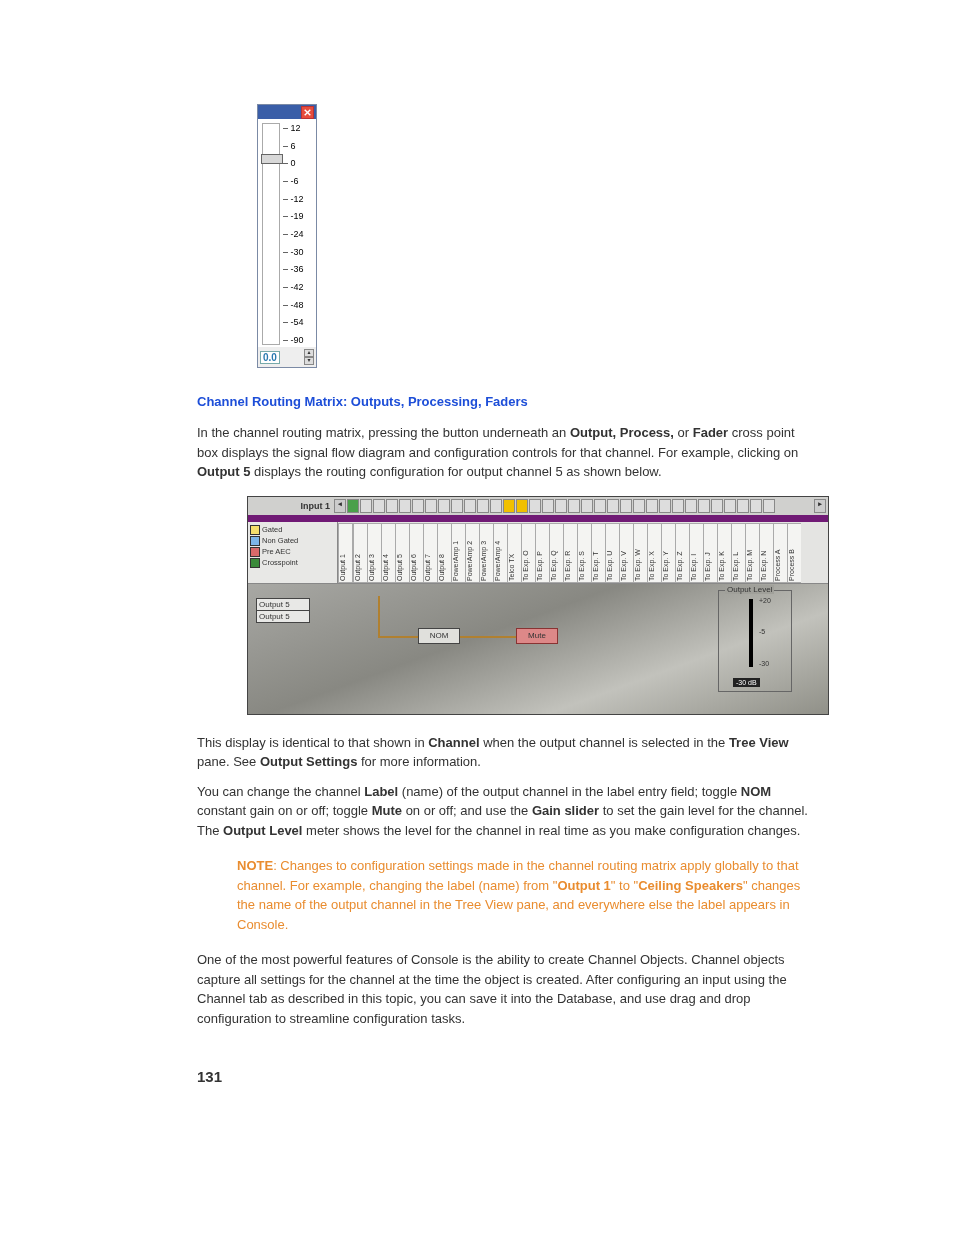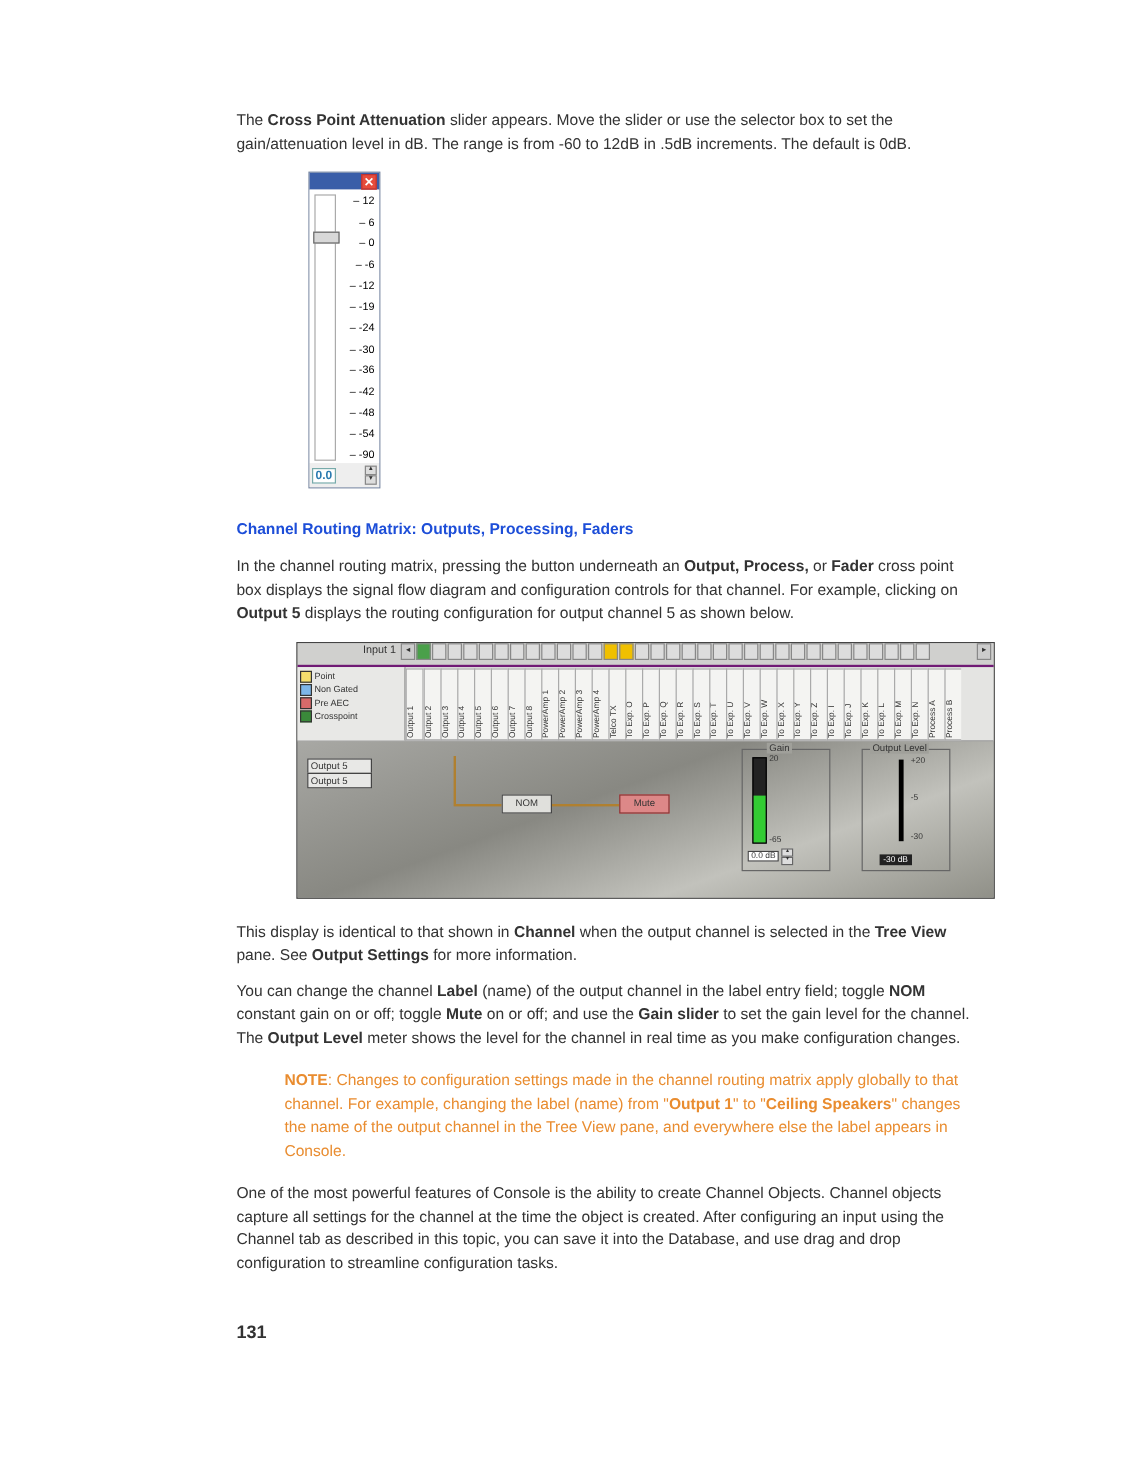--- a/index.html
+++ b/index.html
@@ -86,21 +86,21 @@
     border: 1px solid #666;
     top: 30px;
   }
   .slider-ticks {
     flex: 1;
     display: flex;
     flex-direction: column;
     justify-content: space-between;
     font-size: 9px;
     color: #000;
-    text-align: right;
+    text-align: left;
   }
   .slider-ticks div::before {
     content: "– ";
   }
   .slider-footer {
     display: flex;
     align-items: center;
     justify-content: space-between;
     padding: 2px;
     background: #eee;
@@ -130,24 +130,26 @@
   
   .matrix-figure {
     margin: 14px 0 18px 50px;
     width: 580px;
     border: 1px solid #444;
     background: #b8b8b6;
     font-size: 8px;
   }
   .matrix-toprow {
     display: flex;
+    align-items: center;
     background: #d0d0ce;
-    border-bottom: 2px solid #701a75;
+    border-bottom: 7px solid #701a75;
     height: 18px;
     padding: 0 2px;
+    font-weight: bold;
   }
   .matrix-toprow .lbl {
     width: 80px;
     text-align: right;
     padding-right: 4px;
     font-size: 9px;
   }
   .matrix-toprow .arrow {
     width: 10px;
     height: 12px;
@@ -388,23 +390,20 @@
     color: #fff;
     font-size: 7px;
     padding: 1px 3px;
   }
 </style>
 </head>
 <body>
 
 <div class="page">
 
-  <p>
-    <span>The </span><span class="b">Cross Point Attenuation</span><span> slider appears. Move the slider or use the selector box to set the gain/attenuation level in dB. The range is from -60 to 12dB in .5dB increments. The default is 0dB.</span>
-  </p>
 
   <div class="slider-figure">
     <div class="slider-titlebar">
       <div class="slider-close">
         <svg viewBox="0 0 10 10">
             <line x1="1" y1="1" x2="9" y2="9" stroke="#fff" stroke-width="2"></line>
             <line x1="9" y1="1" x2="1" y2="9" stroke="#fff" stroke-width="2"></line>
           </svg>
       </div>
     </div>
@@ -484,21 +483,21 @@
           <div class="mc"></div>
           <div class="mc"></div>
           <div class="mc"></div>
         </div>
       <div class="arrow" style="margin-left:auto">▸</div>
     </div>
     <div class="matrix-headrow">
       <div class="matrix-legend" id="matrix-legend">
           <div class="legend-item">
             <div class="legend-sw" style="background: rgb(245, 223, 108);"></div>
-            <span>Point</span>
+            <span>Gated</span>
           </div>
           <div class="legend-item">
             <div class="legend-sw" style="background: rgb(125, 182, 232);"></div>
             <span>Non Gated</span>
           </div>
           <div class="legend-item">
             <div class="legend-sw" style="background: rgb(216, 106, 106);"></div>
             <span>Pre AEC</span>
           </div>
           <div class="legend-item">
@@ -545,37 +544,20 @@
     <div class="matrix-lower">
       <div class="out-labels">
         <div>Output 5</div>
         <div>Output 5</div>
       </div>
       <div class="flow-line-v"></div>
       <div class="flow-line-h"></div>
       <div class="nom-btn">NOM</div>
       <div class="mute-btn">Mute</div>
 
-      <div class="gain-box">
-        <div class="title">Gain</div>
-        <div class="gain-meter">
-            <div class="fill"></div>
-          </div>
-        <div class="gain-scale">
-          <div>20</div>
-          <div>-65</div>
-        </div>
-        <div class="gain-value">
-          <div class="val">0.0 dB</div>
-          <div class="sp">
-            <div>▴</div>
-            <div>▾</div>
-          </div>
-        </div>
-      </div>
 
       <div class="outlevel-box">
         <div class="title">Output Level</div>
         <div class="outlevel-bar"></div>
         <div class="outlevel-scale">
           <div>+20</div>
           <div>-5</div>
           <div>-30</div>
         </div>
         <div class="outlevel-value">-30 dB</div>

